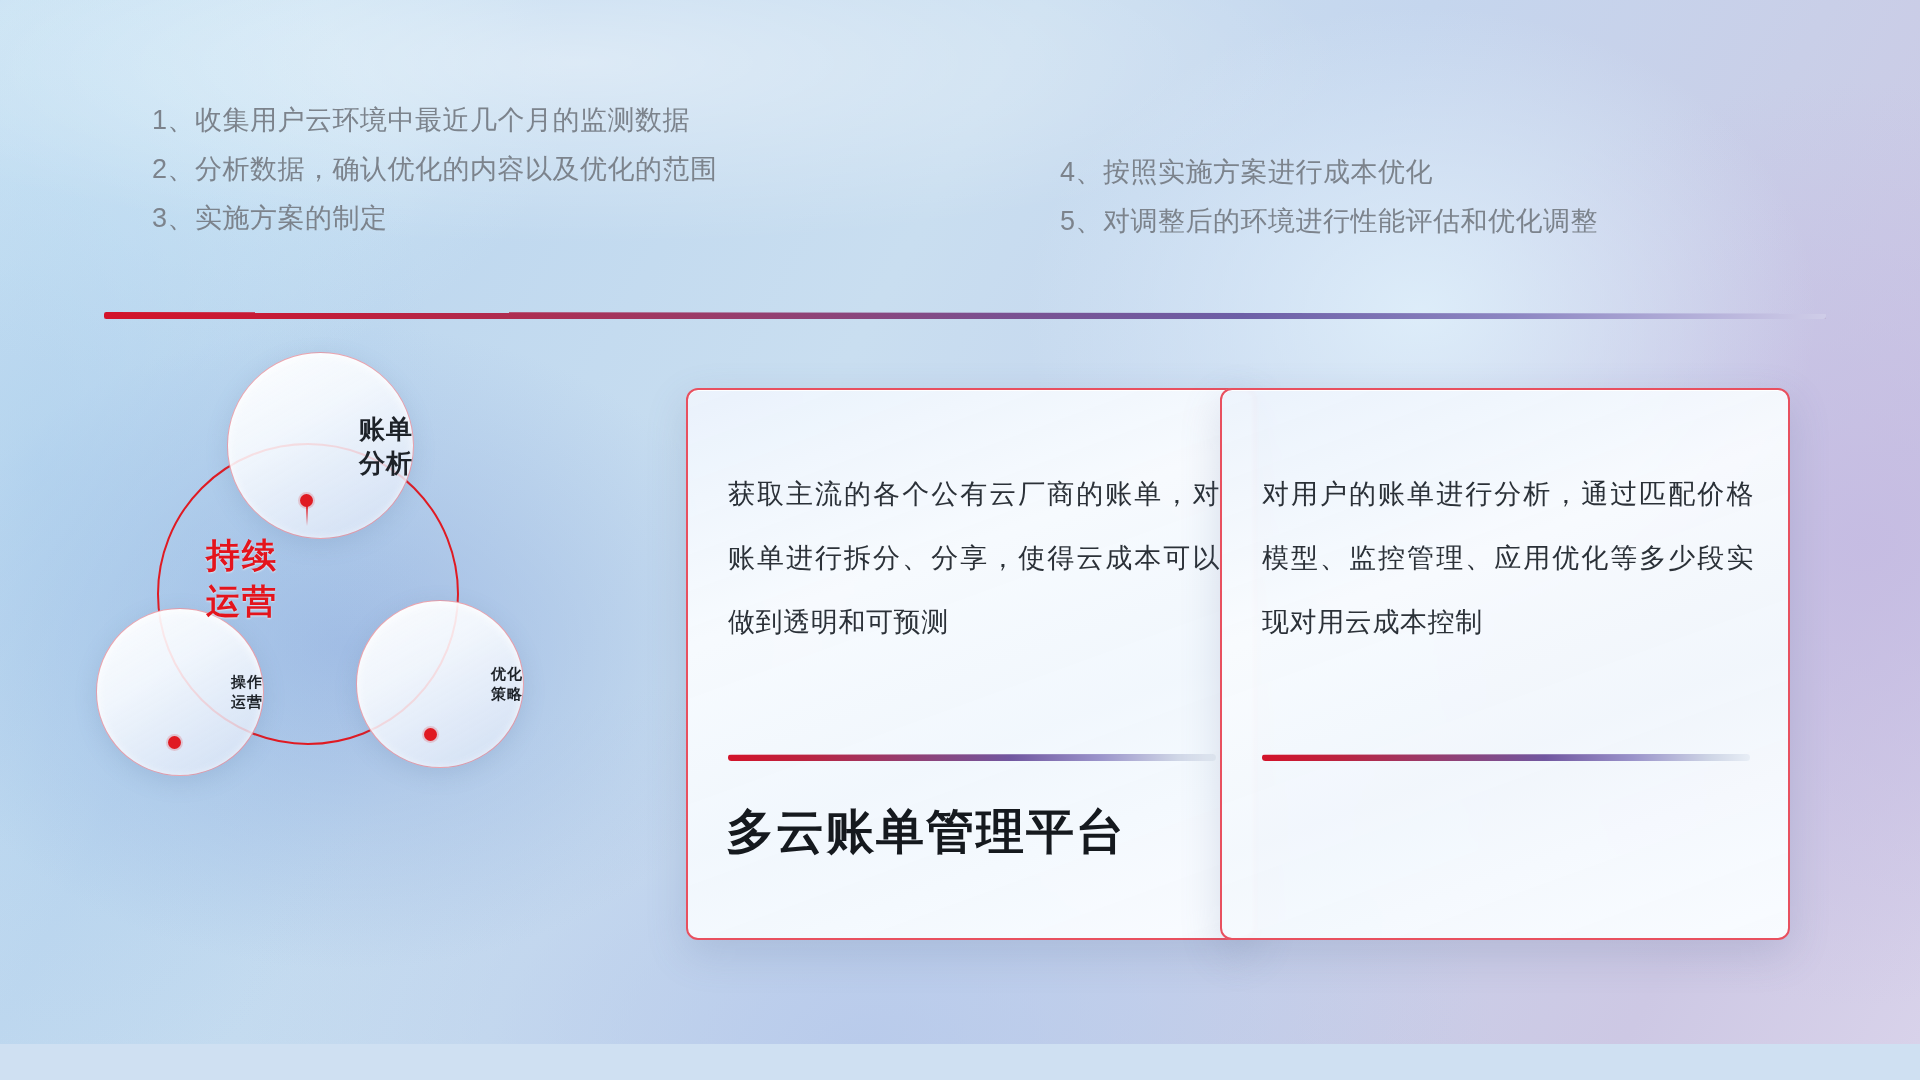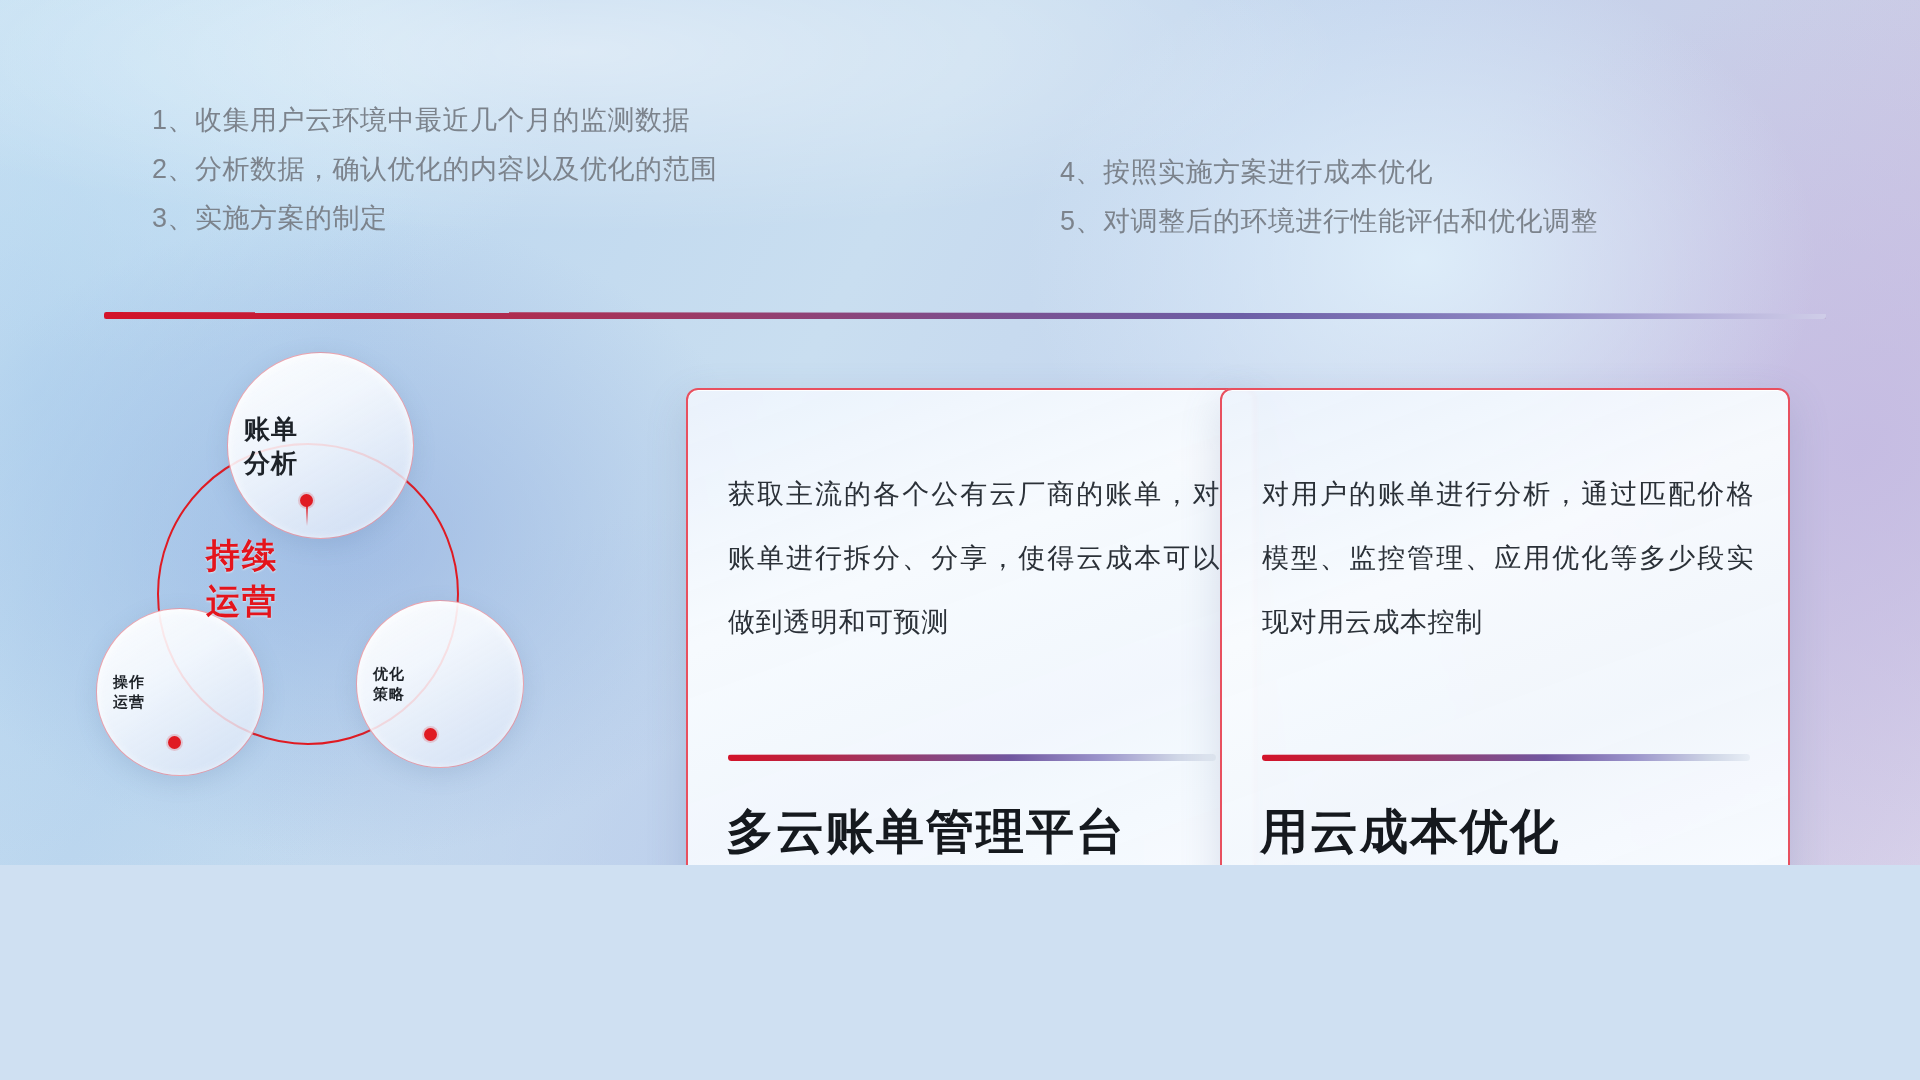--- a/index.html
+++ b/index.html
@@ -2,21 +2,21 @@
 <html><head>
 <meta charset="utf-8">
 <style>
   html,body{margin:0;padding:0;}
   body{
     width:1920px;height:1080px;overflow:hidden;
     font-family:"Liberation Sans","DejaVu Sans",sans-serif;
     background:#cfe0f2;
   }
   #stage{
-    position:relative;width:1920px;height:865px;overflow:hidden;
+    position:relative;width:1920px;height:1044px;overflow:hidden;
     background:
       radial-gradient(ellipse 700px 520px at 18% 62%, rgba(150,178,224,.75) 0%, rgba(150,178,224,0) 62%),
       radial-gradient(ellipse 620px 480px at 74% 30%, rgba(222,238,250,.95) 0%, rgba(222,238,250,0) 64%),
       radial-gradient(ellipse 820px 700px at 97% 52%, rgba(196,186,226,.85) 0%, rgba(196,186,226,0) 66%),
       radial-gradient(ellipse 900px 540px at 45% 100%, rgba(182,200,234,.8) 0%, rgba(182,200,234,0) 70%),
       radial-gradient(ellipse 600px 420px at 8% 8%, rgba(208,232,246,.9) 0%, rgba(208,232,246,0) 70%),
       linear-gradient(118deg,#cfe5f4 0%,#bfd8ef 22%,#c9def0 42%,#c5d6ee 58%,#c9cfe8 74%,#cdc8e4 88%,#d8d2ea 100%);
   }
   
   #stage:before{
@@ -48,23 +48,22 @@
     position:absolute;border-radius:50%;
     background:linear-gradient(150deg,rgba(255,255,255,.96) 0%,rgba(250,252,255,.88) 38%,rgba(214,226,245,.80) 100%);
     border:1.3px solid rgba(226,92,108,.55);
     box-shadow:0 6px 22px rgba(90,120,160,.18), inset 0 2px 8px rgba(255,255,255,.85);
   }
   #lobe-top{left:131px;top:0px;width:185px;height:185px;}
   #lobe-bl{left:0px;top:256px;width:166px;height:166px;}
   #lobe-br{left:260px;top:248px;width:166px;height:166px;}
   .lobe-label{
     position:absolute;left:0;right:0;top:50%;transform:translateY(-50%);
-    text-align:left;color:#1d2228;font-weight:bold;line-height:1.32;
+    text-align:right;color:#1d2228;font-weight:bold;line-height:1.32;
     letter-spacing:1px;
-    padding-left:16px;
   }
   #lobe-top .lobe-label{font-size:26px;}
   #lobe-bl .lobe-label,#lobe-br .lobe-label{font-size:15px;}
 
   #ring{
     position:absolute;left:61px;top:91px;width:298px;height:298px;
     border-radius:50%;border:2.4px solid #e01a22;background:transparent;
   }
   .node{
     position:absolute;width:13px;height:13px;border-radius:50%;
@@ -164,16 +163,15 @@
 
   <div class="card" id="card-1">
     <div class="card-body">获取主流的各个公有云厂商的账单，对账单进行拆分、分享，使得云成本可以做到透明和可预测</div>
     <div class="card-rule"></div>
     <div class="card-title">多云账单管理平台</div>
   </div>
 
   <div class="card" id="card-2">
     <div class="card-body">对用户的账单进行分析，通过匹配价格模型、监控管理、应用优化等多少段实现对用云成本控制</div>
     <div class="card-rule"></div>
-    <div class="card-title">用云成本优化</div>
   </div>
 
 </div>
 
 </body></html>

